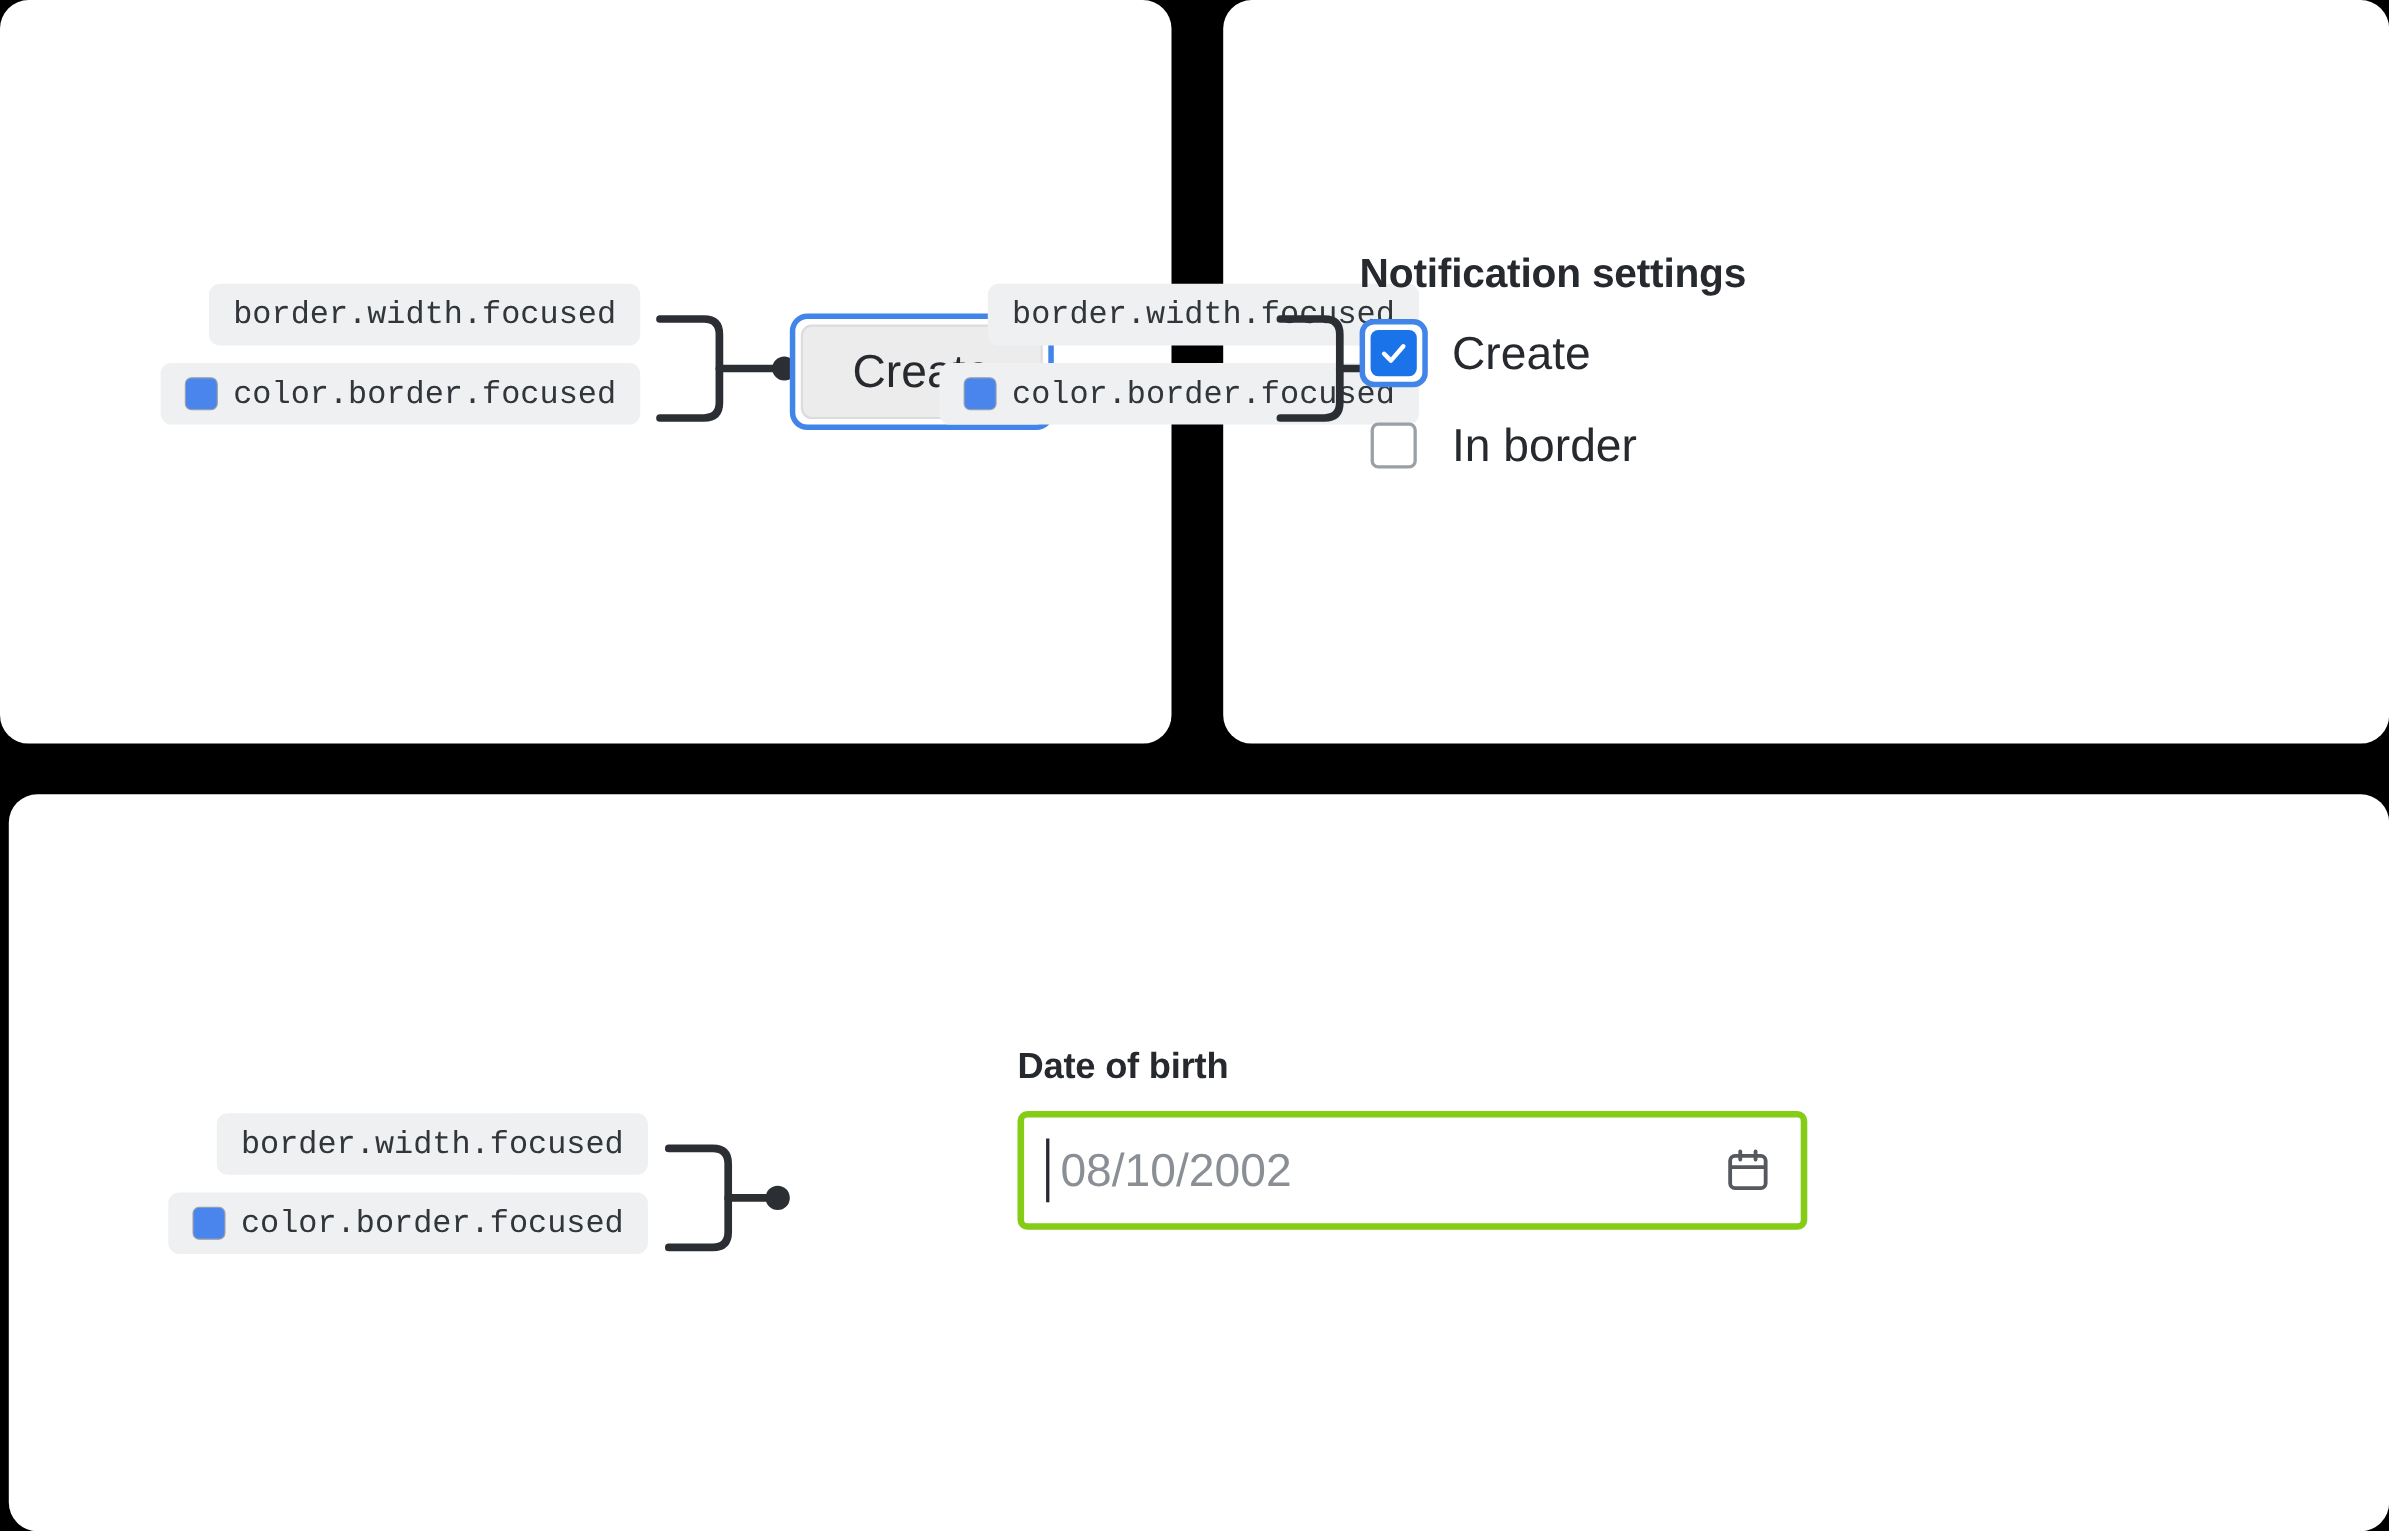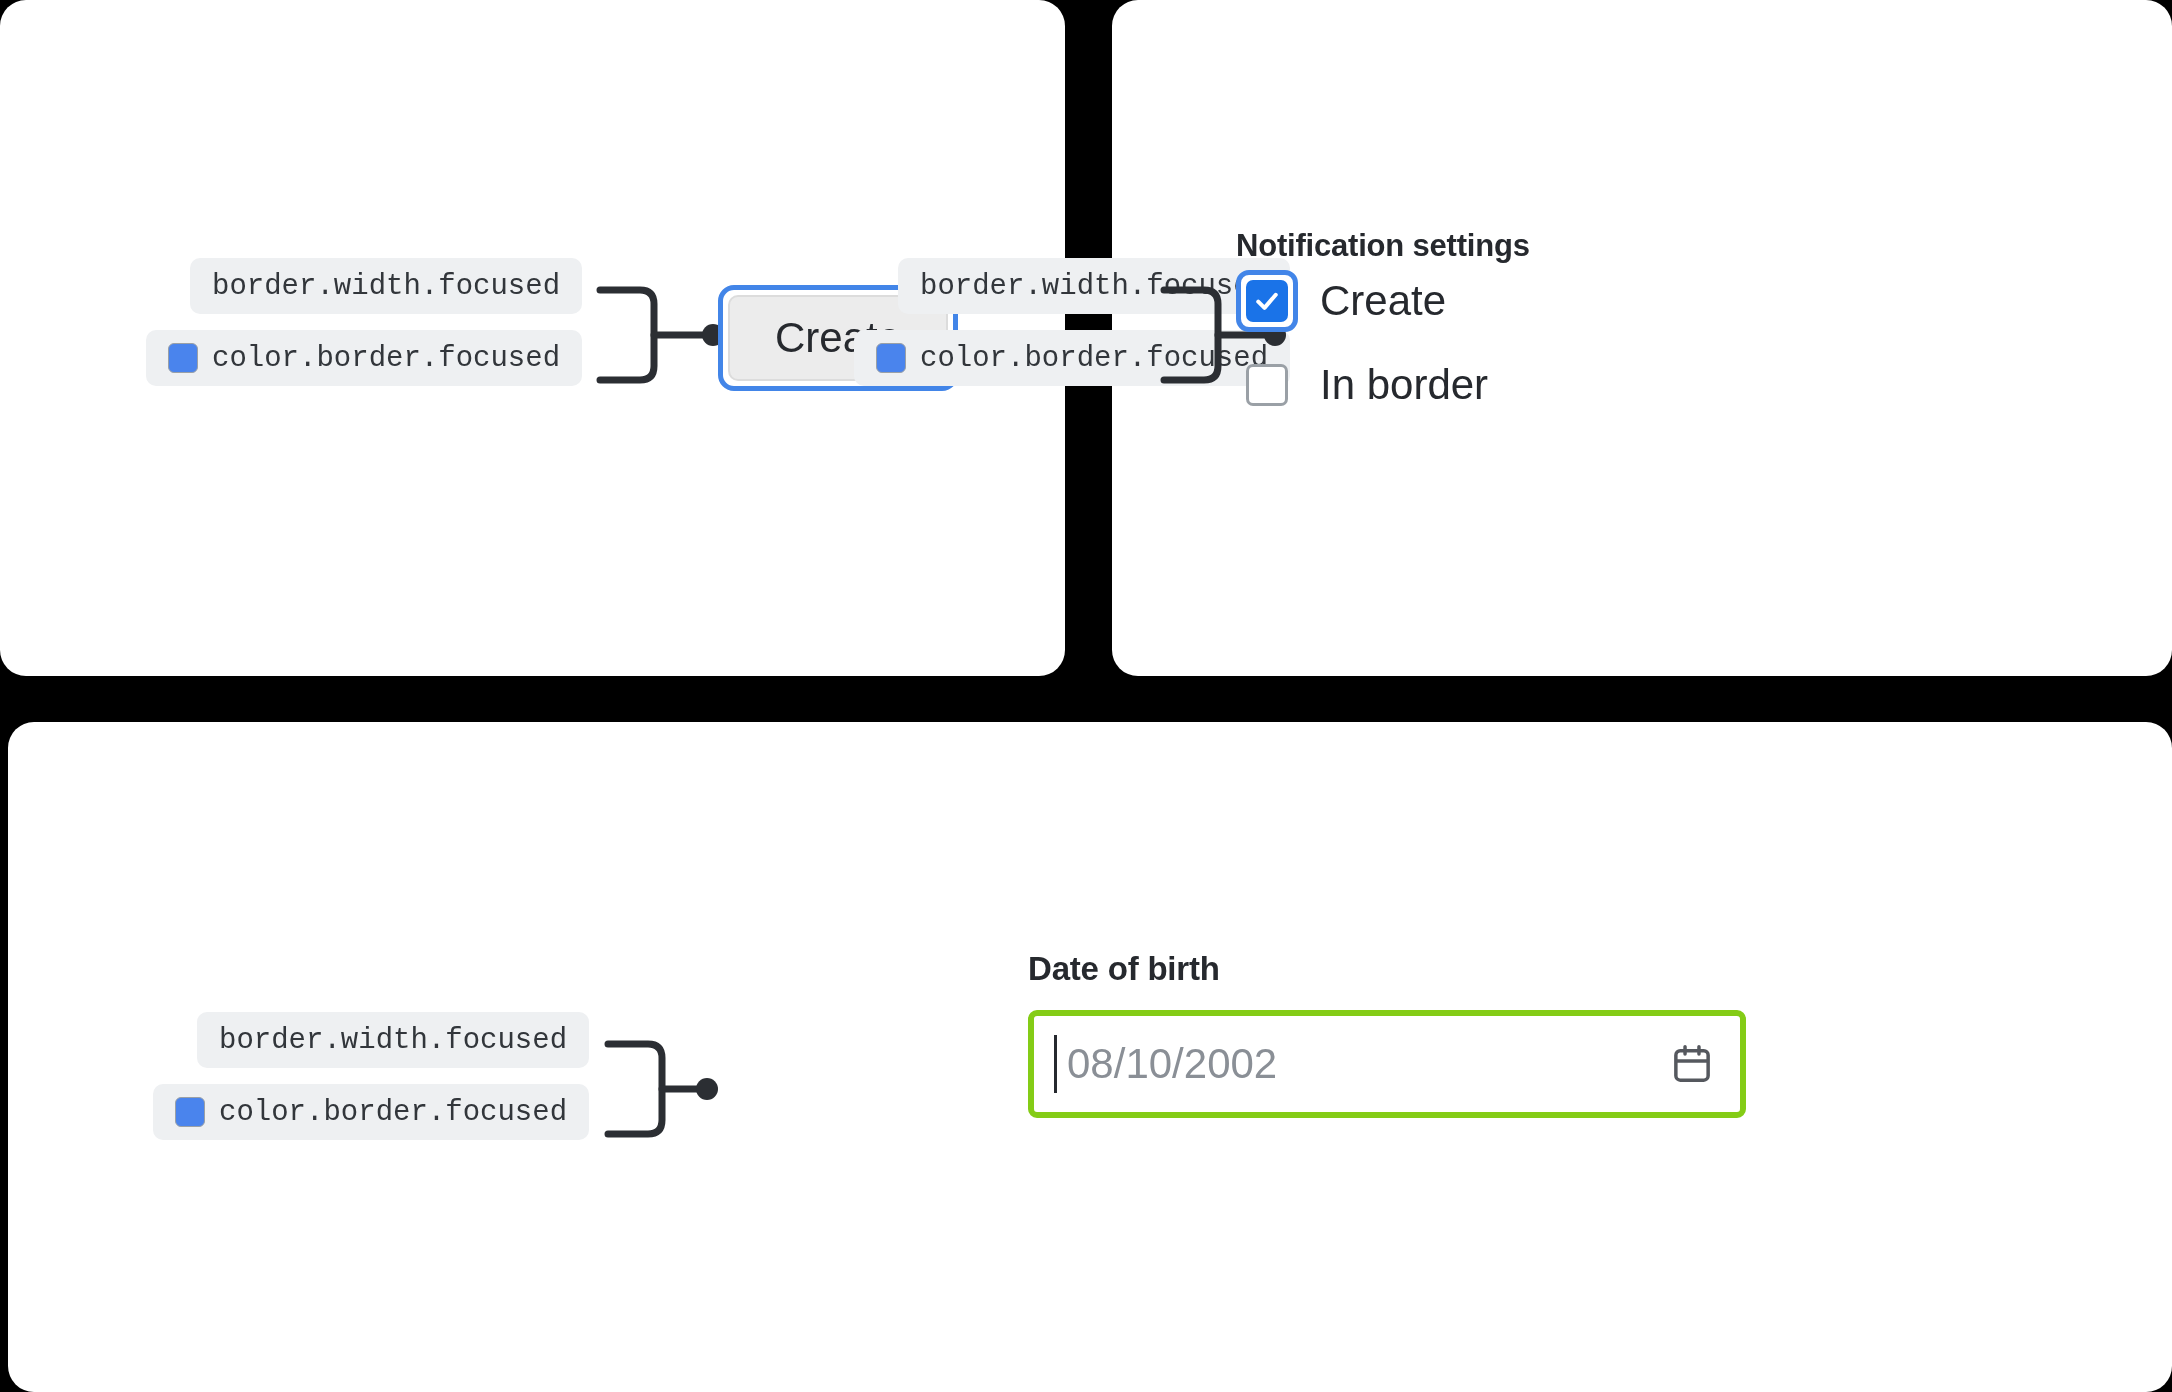--- a/index.html
+++ b/index.html
@@ -89,23 +89,24 @@
     align-items: center;
     justify-content: center;
     font-size: 42px;
     color: #26292e;
     font-family: "Liberation Sans", sans-serif;
   }
 
   
   .checkbox-block { position: absolute; }
   .cb-title {
-    font-size: 31px;
+    font-size: 37px;
     font-weight: bold;
     color: #26292e;
+    margin-bottom: 14px;
     letter-spacing: -0.2px;
   }
   .cb-row {
     display: flex;
     align-items: center;
     gap: 22px;
     height: 74px;
   }
   .cb-focus {
     border: 5px solid #4285e8;
@@ -249,21 +250,21 @@
         <span class="chip-label">color.border.focused</span>
       </div>
     </div>
 
     <svg class="connector" style="left:596px; top:312px;" width="130" height="110">
       <path d="M 4 10 L 44 10 Q 58 10 58 24 L 58 86 Q 58 100 44 100 L 4 100"></path>
       <path d="M 58 55 L 96 55"></path>
       <circle cx="103" cy="55" r="11"></circle>
     </svg>
 
-    <div class="date-block" style="left:1020px; top:228px;">
+    <div class="date-block" style="left:917px; top:228px;">
       <div class="date-label">Date of birth</div>
       <div class="date-input">
         <span class="caret"></span>
         <span class="date-value">08/10/2002</span>
         <svg width="44" height="44" viewBox="0 0 24 24">
           <rect x="3.2" y="4.8" width="17.6" height="16" rx="2.4" fill="none" stroke="#55585e" stroke-width="1.9"></rect>
           <line x1="3.2" y1="10.4" x2="20.8" y2="10.4" stroke="#55585e" stroke-width="1.9"></line>
           <line x1="8.2" y1="2.6" x2="8.2" y2="6.6" stroke="#55585e" stroke-width="1.9" stroke-linecap="round"></line>
           <line x1="15.8" y1="2.6" x2="15.8" y2="6.6" stroke="#55585e" stroke-width="1.9" stroke-linecap="round"></line>
         </svg>

